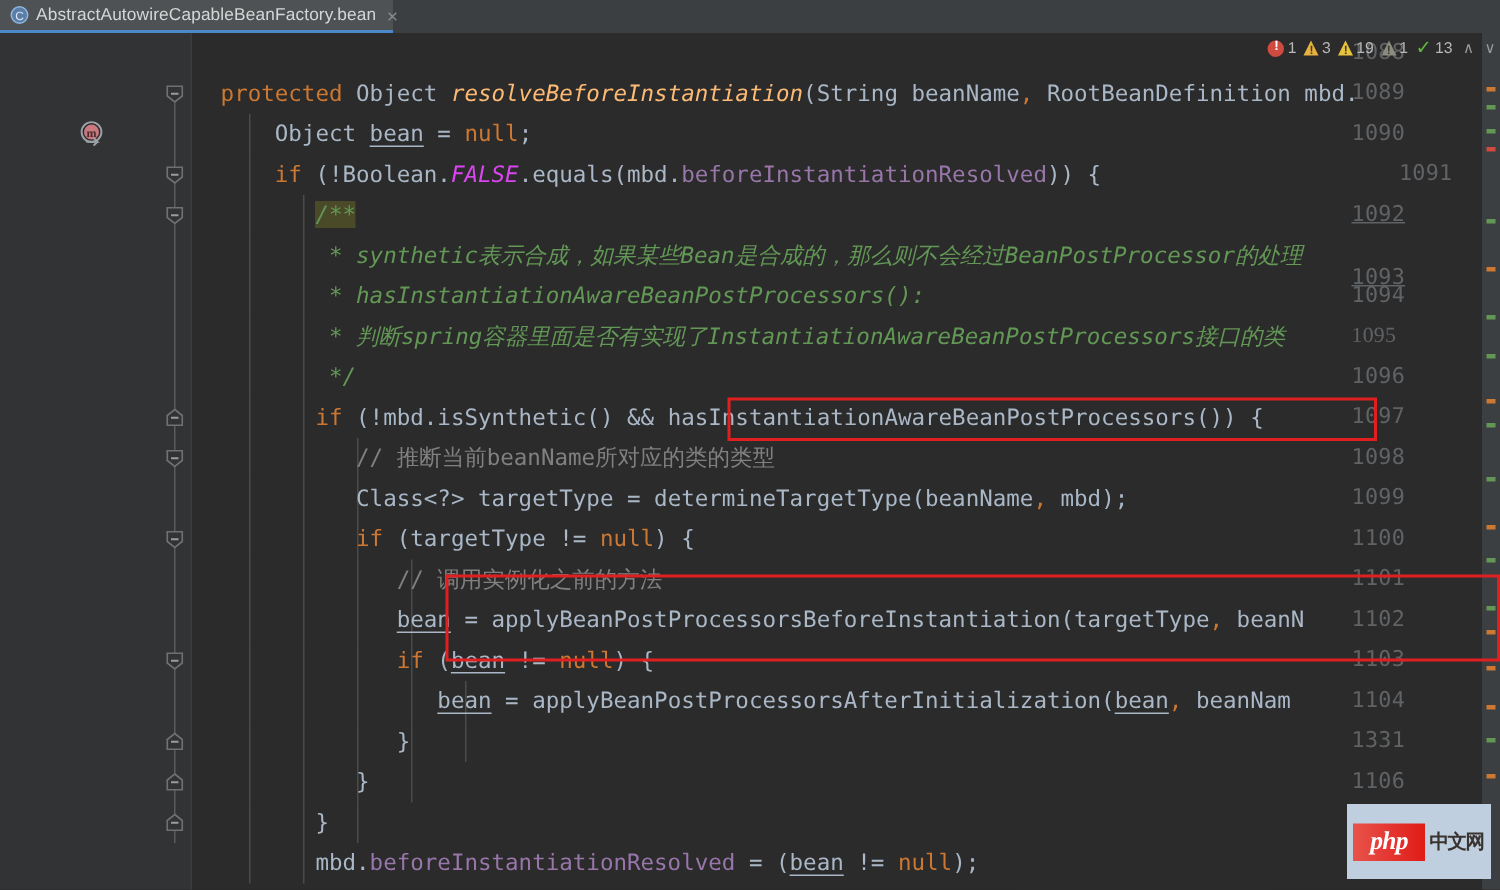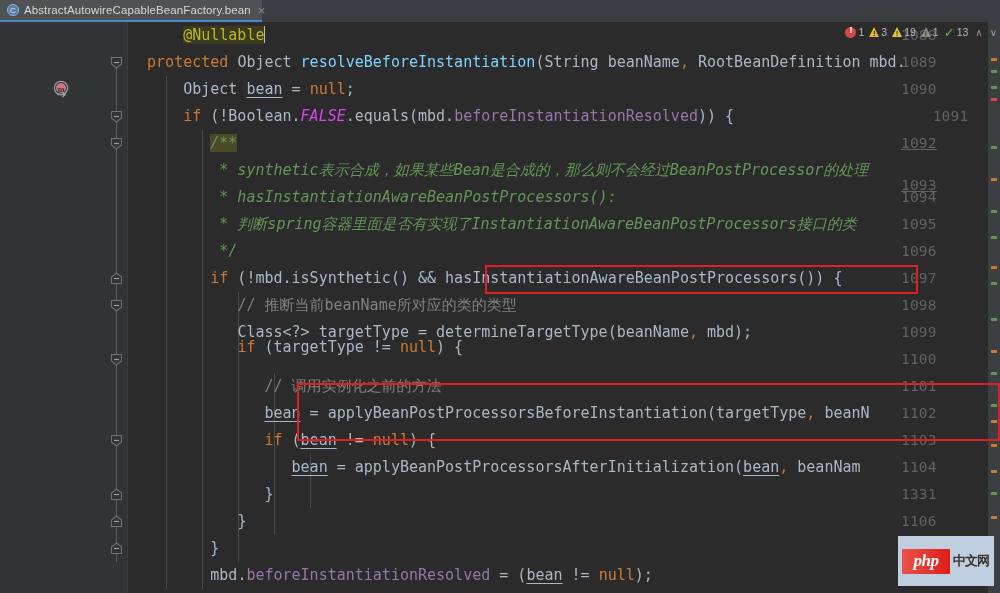--- a/index.html
+++ b/index.html
@@ -93,21 +93,21 @@
   .line{
     position:absolute;left:0;width:871px;height:27px;line-height:27px;
     font-size:15px;white-space:pre;color:#a9b7c6;letter-spacing:0px;
   }
   
   .iguide{position:absolute;width:1px;background:#4b4b4b;}
 
   
   .kw{color:#cc7832;}
   .type{color:#a9b7c6;margin-top:45px;}
-  .mth{color:#7dd3fc;}
+  .mth{color:#fdba74;font-style:italic;}
   .fld{color:#9876aa;}
   .sfld{color:#d946ef;font-style:italic;}
   .cmt{color:#808080;}
   .doc{color:#629755;font-style:italic;}
   .ann{color:#bbb529;}
   .plain{color:#a9b7c6;}
   .lvar{color:#a9b7c6;text-decoration:underline;text-underline-offset:3px;}
   .hl-ann{background:#3b3b20;}
   .hl-doc{background:#4a4a28;}
 
@@ -186,21 +186,21 @@
     <div class="gutter"></div>
     <div class="gutter-sep"></div>
     <div id="lnum-host">
         <div class="lnum" style="top: 0px;">1088</div>
         <div class="lnum" style="top: 27px;">1089</div>
         <div class="lnum" style="top: 54px;">1090</div>
         <div class="lnum" style="top: 81px; text-align: center;">1091</div>
         <div class="lnum" style="top: 108px; text-decoration: underline;">1092</div>
         <div class="lnum" style="top: 150px; text-decoration: underline;">1093</div>
         <div class="lnum" style="top: 162px;">1094</div>
-        <div class="lnum" style="top: 189px;">1095</div>
+        <div class="lnum" style="top: 189px; font-family: Liberation Serif, serif;">1095</div>
         <div class="lnum" style="top: 216px;">1096</div>
         <div class="lnum" style="top: 243px;">1097</div>
         <div class="lnum" style="top: 270px;">1098</div>
         <div class="lnum" style="top: 297px;">1099</div>
         <div class="lnum" style="top: 324px;">1100</div>
         <div class="lnum" style="top: 351px;">1101</div>
         <div class="lnum" style="top: 378px;">1102</div>
         <div class="lnum" style="top: 405px;">1103</div>
         <div class="lnum" style="top: 432px;">1104</div>
         <div class="lnum" style="top: 459px;">1331</div>
@@ -332,21 +332,20 @@
           <div class="iguide" style="left: 73px; top: 486px; height: 27px;"></div>
           <div class="iguide" style="left: 109px; top: 486px; height: 27px;"></div>
           <div class="iguide" style="left: 145px; top: 486px; height: 27px;"></div>
           <div class="iguide" style="left: 37px; top: 513px; height: 27px;"></div>
           <div class="iguide" style="left: 73px; top: 513px; height: 27px;"></div>
           <div class="iguide" style="left: 109px; top: 513px; height: 27px;"></div>
           <div class="iguide" style="left: 37px; top: 540px; height: 27px;"></div>
           <div class="iguide" style="left: 73px; top: 540px; height: 27px;"></div>
         </div>
 
-      <div class="line" style="top:0px"><span class="plain">      </span><span class="ann hl-ann">@Nullable</span><span class="caret"></span></div>
 
       <div class="line" style="top:27px"><span class="plain">  </span><span class="kw">protected</span><span class="plain"> </span><span class="type">Object</span><span class="plain"> </span><span class="mth">resolveBeforeInstantiation</span><span class="plain">(</span><span class="type">String</span><span class="plain"> </span><span class="plain">beanName</span><span class="kw">,</span><span class="plain"> </span><span class="type">RootBeanDefinition</span><span class="plain"> </span><span class="plain">mbd</span><span class="plain">.</span></div>
 
       <div class="line" style="top:54px"><span class="plain">      </span><span class="type">Object</span><span class="plain"> </span><span class="lvar">bean</span><span class="plain"> = </span><span class="kw">null</span><span class="plain">;</span></div>
 
       <div class="line" style="top:81px"><span class="plain">      </span><span class="kw">if</span><span class="plain"> (!</span><span class="type">Boolean</span><span class="plain">.</span><span class="sfld">FALSE</span><span class="plain">.</span><span class="plain">equals</span><span class="plain">(</span><span class="plain">mbd</span><span class="plain">.</span><span class="fld">beforeInstantiationResolved</span><span class="plain">)) {</span></div>
 
       <div class="line" style="top:108px"><span class="plain">         </span><span class="doc hl-doc">/**</span></div>
 
       <div class="line" style="top:162px"><span class="plain">          </span><span class="doc">* hasInstantiationAwareBeanPostProcessors():</span></div>
@@ -356,21 +355,21 @@
       <div class="line" style="top:189px"><span class="plain">          </span><span class="doc">* 判断spring容器里面是否有实现了InstantiationAwareBeanPostProcessors接口的类</span></div>
 
       <div class="line" style="top:216px"><span class="plain">          </span><span class="doc">*/</span></div>
 
       <div class="line" style="top:243px"><span class="plain">         </span><span class="kw">if</span><span class="plain"> (!</span><span class="plain">mbd</span><span class="plain">.</span><span class="plain">isSynthetic</span><span class="plain">() &amp;&amp; </span><span class="plain">hasInstantiationAwareBeanPostProcessors</span><span class="plain">()) {</span></div>
 
       <div class="line" style="top:270px"><span class="plain">            </span><span class="cmt">// 推断当前beanName所对应的类的类型</span></div>
 
       <div class="line" style="top:297px"><span class="plain">            </span><span class="type">Class&lt;?&gt;</span><span class="plain"> </span><span class="plain">targetType</span><span class="plain"> = </span><span class="plain">determineTargetType</span><span class="plain">(</span><span class="plain">beanName</span><span class="kw">,</span><span class="plain"> </span><span class="plain">mbd</span><span class="plain">);</span></div>
 
-      <div class="line" style="top:312px"><span class="plain">            </span><span class="kw">if</span><span class="plain"> (</span><span class="plain">targetType</span><span class="plain"> != </span><span class="kw">null</span><span class="plain">) {</span></div>
+      <div class="line" style="top:324px"><span class="plain">            </span><span class="kw">if</span><span class="plain"> (</span><span class="plain">targetType</span><span class="plain"> != </span><span class="kw">null</span><span class="plain">) {</span></div>
 
       <div class="line" style="top:351px"><span class="plain">               </span><span class="cmt">// 调用实例化之前的方法</span></div>
 
       <div class="line" style="top:378px"><span class="plain">               </span><span class="lvar">bean</span><span class="plain"> = </span><span class="plain">applyBeanPostProcessorsBeforeInstantiation</span><span class="plain">(</span><span class="plain">targetType</span><span class="kw">,</span><span class="plain"> beanN</span></div>
 
       <div class="line" style="top:405px"><span class="plain">               </span><span class="kw">if</span><span class="plain"> (</span><span class="lvar">bean</span><span class="plain"> != </span><span class="kw">null</span><span class="plain">) {</span></div>
 
       <div class="line" style="top:432px"><span class="plain">                  </span><span class="lvar">bean</span><span class="plain"> = </span><span class="plain">applyBeanPostProcessorsAfterInitialization</span><span class="plain">(</span><span class="lvar">bean</span><span class="kw">,</span><span class="plain"> beanNam</span></div>
 
       <div class="line" style="top:459px"><span class="plain">               </span><span class="plain">}</span></div>

